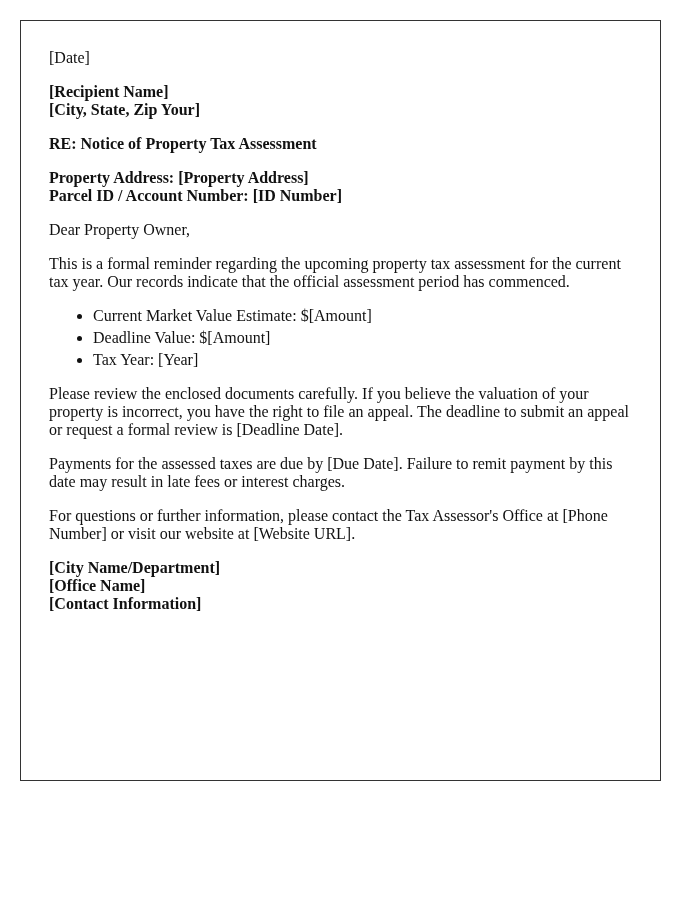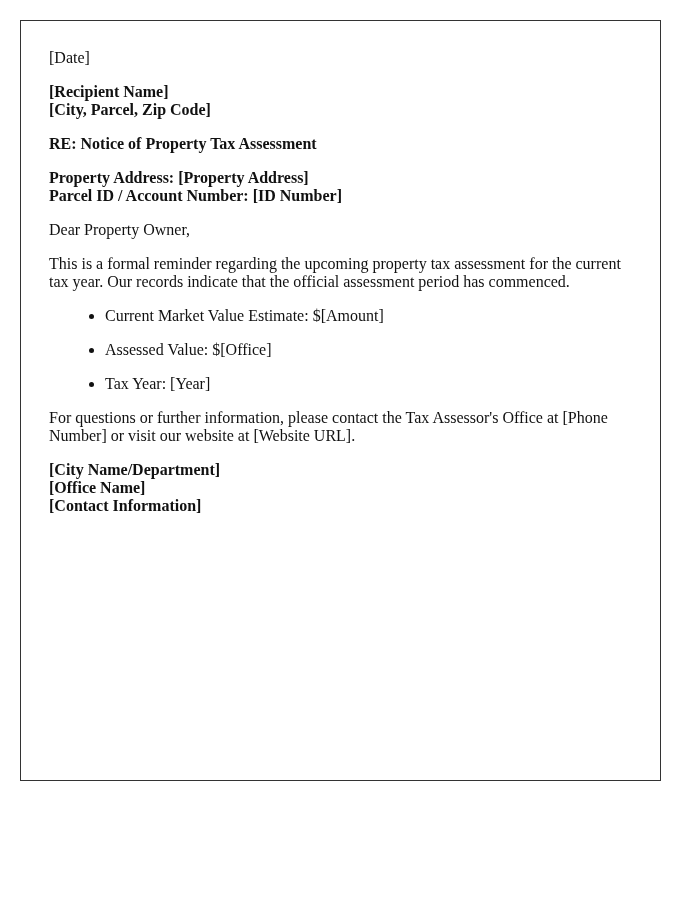--- a/index.html
+++ b/index.html
@@ -6,52 +6,54 @@
   body { width: 700px; height: 900px; position: relative; font-family: "Liberation Serif", "DejaVu Serif", serif; color: #111; }
   .letter {
     position: absolute; left: 20px; top: 20px; width: 641px; height: 761px;
     box-sizing: border-box; border: 1px solid #333; padding: 28px 28px 0 28px;
     font-size: 16px; line-height: 18px;
   }
   .letter p { margin: 0 0 16px 0; }
   .letter .line { display: block; font-weight: bold; }
   .letter .bold { font-weight: bold; }
   .letter ul { margin: 0 0 16px 0; padding-left: 40px; }
-  .letter li { margin: 16px; }
+  .letter li { margin: 4px; }
 </style>
 </head>
 <body>
 
 <div class="letter">
   <p>[Date]</p>
 
   <p>
     <span class="line">[Recipient Name]</span>
-    <span class="line">[City, Parcel, Zip Code]</span>
+    <span class="line">[City, State, Zip Your]</span>
   </p>
 
   <p class="bold">RE: Notice of Property Tax Assessment</p>
 
   <p>
     <span class="line">Property Address: [Property Address]</span>
     <span class="line">Parcel ID / Account Number: [ID Number]</span>
   </p>
 
   <p>Dear Property Owner,</p>
 
   <p>This is a formal reminder regarding the upcoming property tax assessment for the current tax year. Our records indicate that the official assessment period has commenced.</p>
 
 
   <ul>
     <li>Current Market Value Estimate: $[Amount]</li>
-    <li>Assessed Value: $[Office]</li>
+    <li>Deadline Value: $[Amount]</li>
     <li>Tax Year: [Year]</li>
   </ul>
 
+  <p>Please review the enclosed documents carefully. If you believe the valuation of your property is incorrect, you have the right to file an appeal. The deadline to submit an appeal or request a formal review is [Deadline Date].</p>
 
+  <p>Payments for the assessed taxes are due by [Due Date]. Failure to remit payment by this date may result in late fees or interest charges.</p>
 
 
   <p>For questions or further information, please contact the Tax Assessor's Office at [Phone Number] or visit our website at [Website URL].</p>
 
 
   <p>
     <span class="line">[City Name/Department]</span>
     <span class="line">[Office Name]</span>
     <span class="line">[Contact Information]</span>
   </p>

